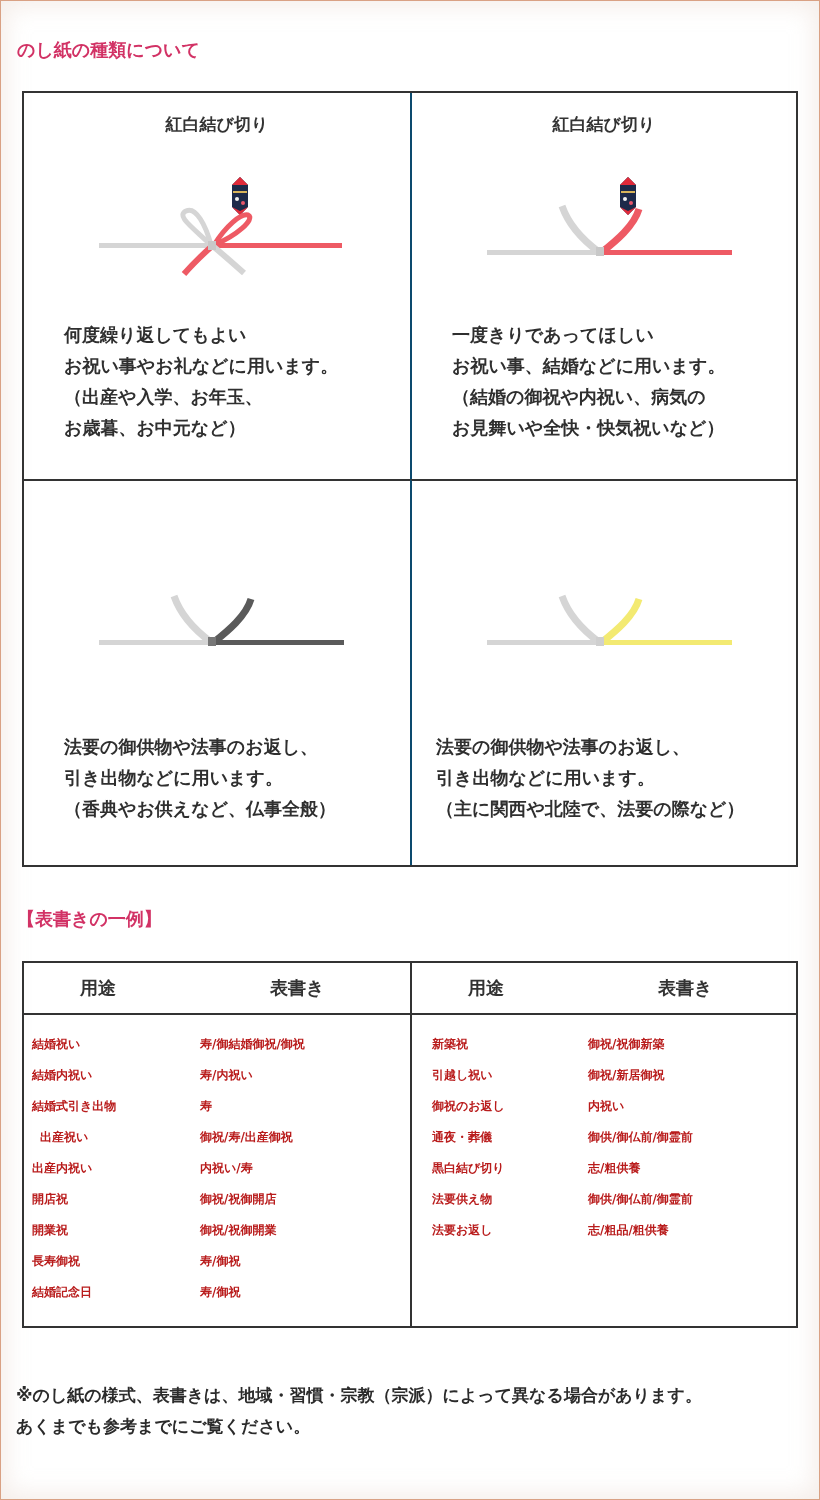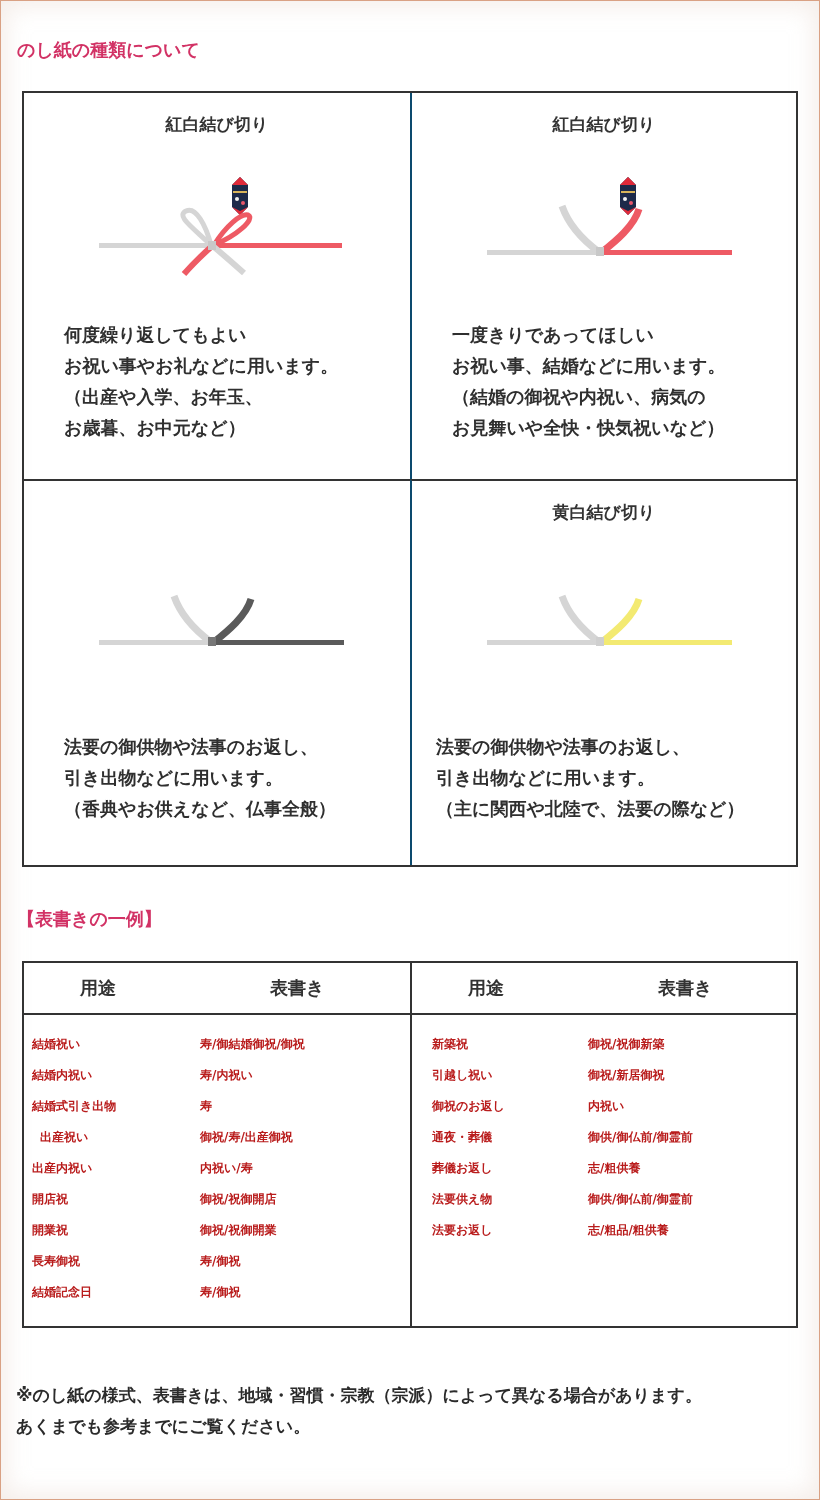--- a/index.html
+++ b/index.html
@@ -134,21 +134,20 @@
       <path d="M115,61 C100,50 85,35 78,15" fill="none" stroke="#d5d5d5" stroke-width="7"></path>
       <path d="M118,61 C132,50 150,35 155,18" fill="none" stroke="#5a5a5a" stroke-width="7"></path>
       <rect x="112" y="56" width="8" height="9" fill="#777"></rect>
     </svg>
     <div class="cell-desc" style="top:250px;">法要の御供物や法事のお返し、
 引き出物などに用います。
 （香典やお供えなど、仏事全般）</div>
   </div>
 
   <div class="cell r b">
-    <div class="cell-title">黄白結び切り</div>
     <svg class="mizuhiki" style="top:100px;" height="80" viewBox="0 0 250 80">
       <rect x="3" y="59" width="112" height="5" fill="#d5d5d5"></rect>
       <rect x="118" y="59" width="130" height="5" fill="#f3ea72"></rect>
       <path d="M115,61 C100,50 85,35 78,15" fill="none" stroke="#d5d5d5" stroke-width="7"></path>
       <path d="M118,61 C132,50 150,35 155,18" fill="none" stroke="#f3ea72" stroke-width="7"></path>
       <rect x="112" y="56" width="8" height="9" fill="#cfcfcf"></rect>
     </svg>
     <div class="cell-desc" style="top:250px; left:24px;">法要の御供物や法事のお返し、
 引き出物などに用います。
 （主に関西や北陸で、法要の際など）</div>
@@ -218,21 +217,21 @@
         </div>
       <div class="trow">
           <span style="left:20px;">御祝のお返し</span>
           <span style="left:176px;">内祝い</span>
         </div>
       <div class="trow">
           <span style="left:20px;">通夜・葬儀</span>
           <span style="left:176px;">御供/御仏前/御霊前</span>
         </div>
       <div class="trow">
-          <span style="left:20px;">葬儀お返し</span>
+          <span style="left:20px;">黒白結び切り</span>
           <span style="left:176px;">志/粗供養</span>
         </div>
       <div class="trow">
           <span style="left:20px;">法要供え物</span>
           <span style="left:176px;">御供/御仏前/御霊前</span>
         </div>
       <div class="trow">
           <span style="left:20px;">法要お返し</span>
           <span style="left:176px;">志/粗品/粗供養</span>
         </div>

